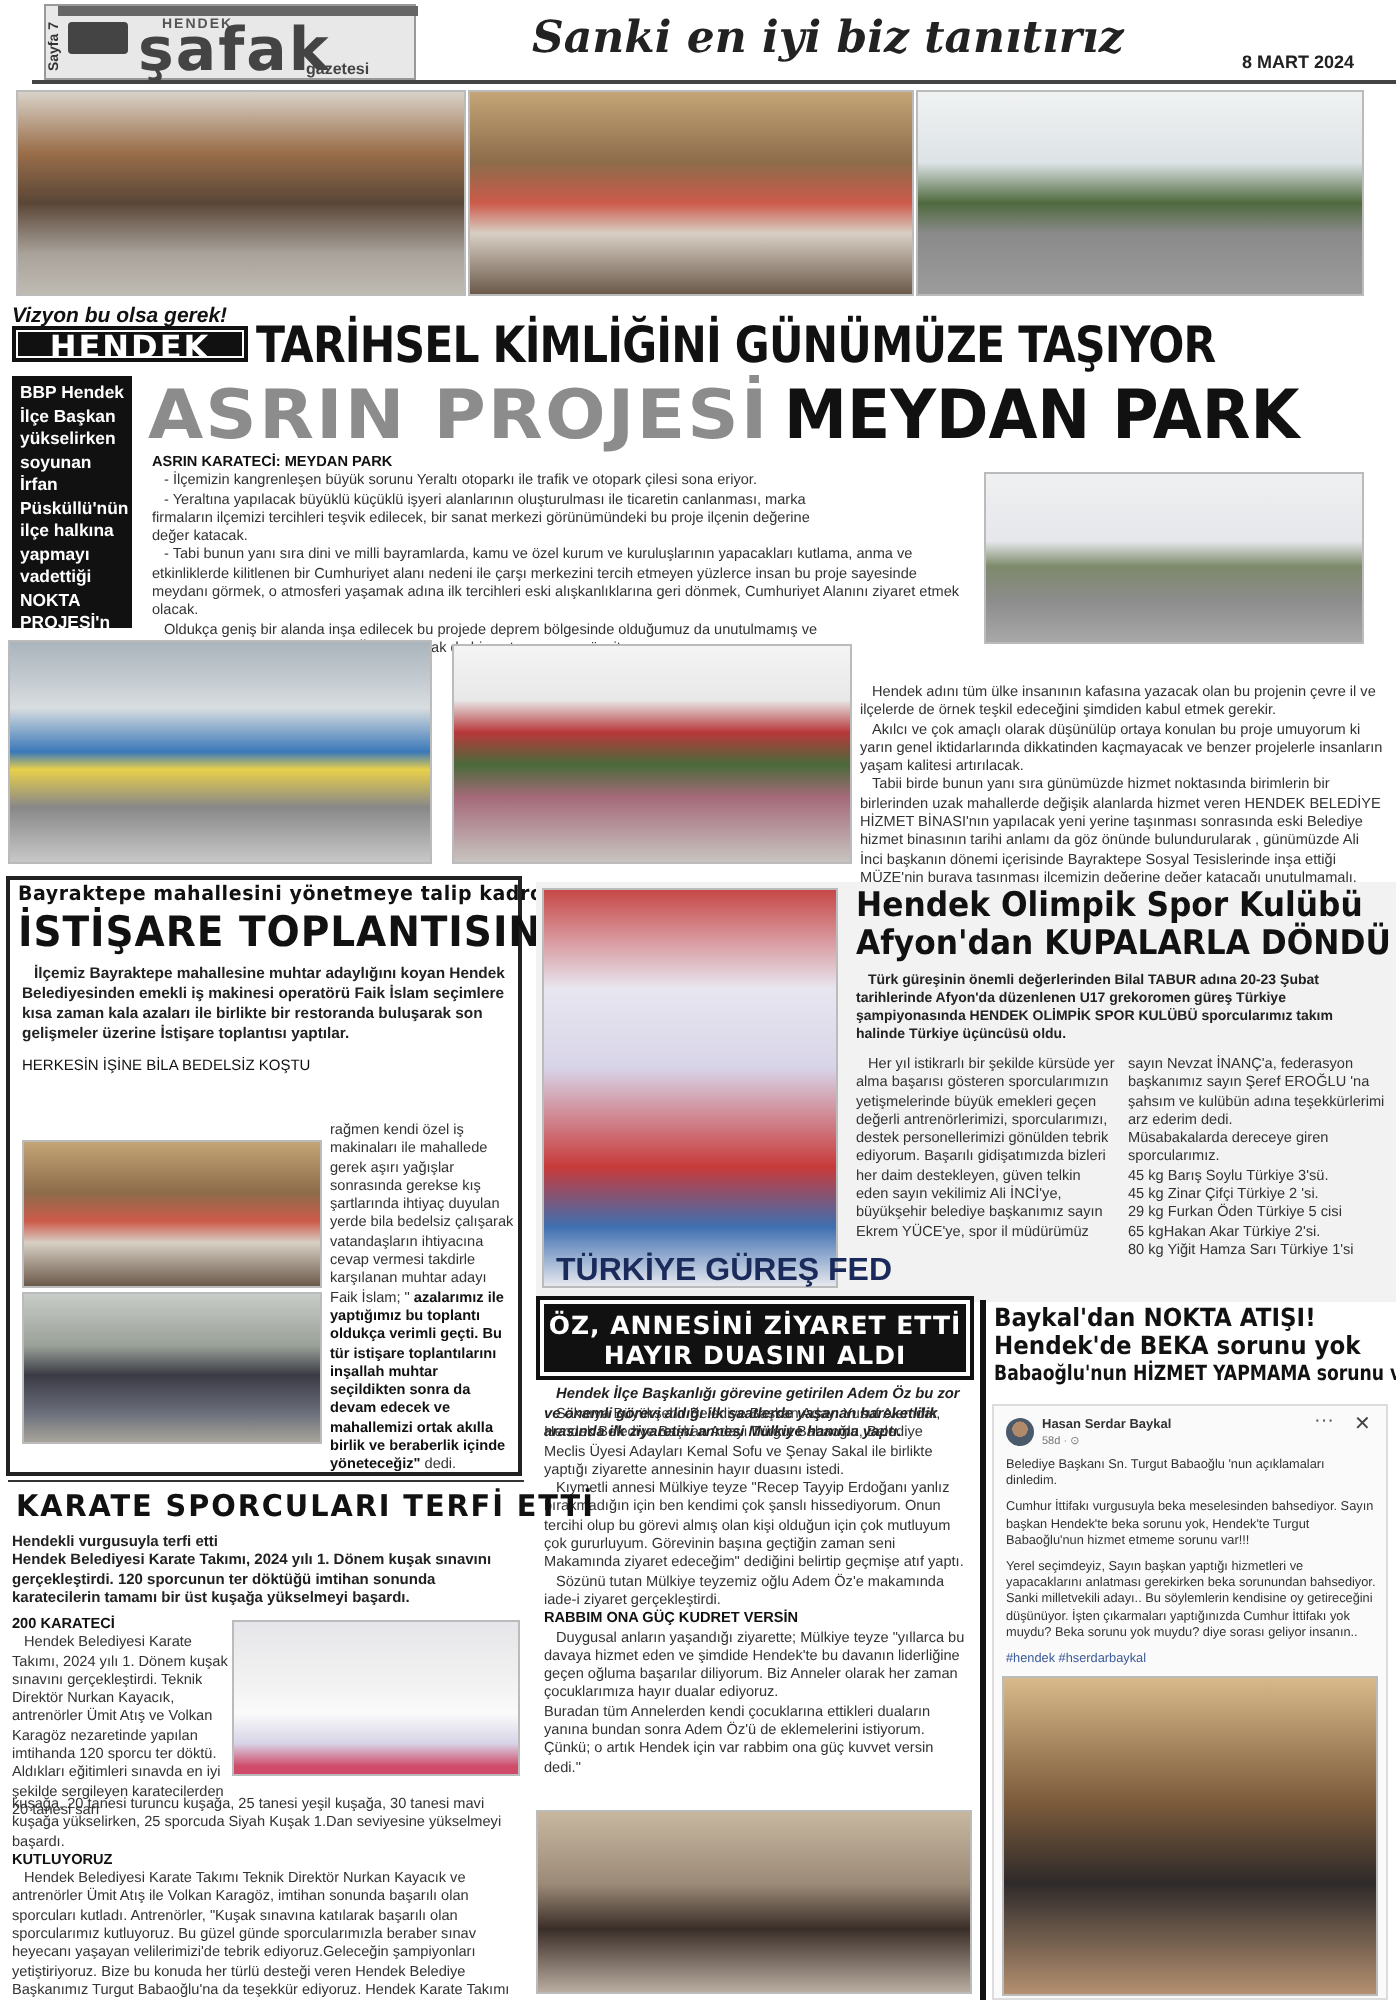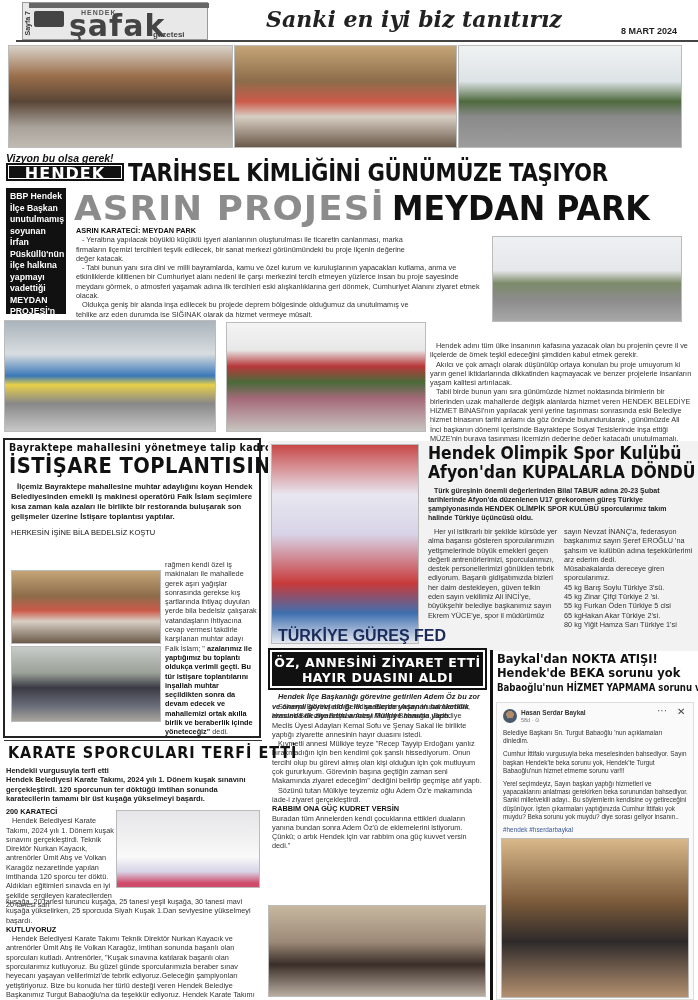--- a/index.html
+++ b/index.html
@@ -79,33 +79,34 @@
 
 <div class="abs kicker">Vizyon bu olsa gerek!</div>
 <div class="abs hendek-box">HENDEK</div>
 <div class="abs head1">TARİHSEL KİMLİĞİNİ GÜNÜMÜZE TAŞIYOR</div>
 <div class="abs head2a">ASRIN PROJESİ</div>
 <div class="abs head2b">MEYDAN PARK</div>
 
 <div class="abs sidebox">
   <span>BBP Hendek</span>
   <span>İlçe Başkan</span>
-  <span>unutulmamış</span>
+  <span>yükselirken</span>
   <span>soyunan İrfan</span>
   <span>Püsküllü'nün</span>
   <span>ilçe halkına</span>
   <span>yapmayı</span>
   <span>vadettiği</span>
-  <span>MEYDAN</span>
+  <span>NOKTA</span>
   <span>PROJESİ'n de</span>
   <span>yok yok...</span>
 </div>
 
 <div class="abs body-text art1-text">
   <div class="bold">ASRIN KARATECİ: MEYDAN PARK</div>
+  <p>- İlçemizin kangrenleşen büyük sorunu Yeraltı otoparkı ile trafik ve otopark çilesi sona eriyor.</p>
   <p style="width:340px">- Yeraltına yapılacak büyüklü küçüklü işyeri alanlarının oluşturulması ile ticaretin canlanması, marka firmaların ilçemizi tercihleri teşvik edilecek, bir sanat merkezi görünümündeki bu proje ilçenin değerine değer katacak.</p>
   <p>- Tabi bunun yanı sıra dini ve milli bayramlarda, kamu ve özel kurum ve kuruluşlarının yapacakları kutlama, anma ve etkinliklerde kilitlenen bir Cumhuriyet alanı nedeni ile çarşı merkezini tercih etmeyen yüzlerce insan bu proje sayesinde meydanı görmek, o atmosferi yaşamak adına ilk tercihleri eski alışkanlıklarına geri dönmek, Cumhuriyet Alanını ziyaret etmek olacak.</p>
   <p style="width:340px">Oldukça geniş bir alanda inşa edilecek bu projede deprem bölgesinde olduğumuz da unutulmamış ve tehlike arz eden durumda ise SIĞINAK olarak da hizmet vermeye müsait.</p>
 </div>
 
 <div class="abs photo sky" style="left:492px;top:236px;width:190px;height:86px"></div>
 <div class="abs photo outdoor" style="left:4px;top:320px;width:212px;height:112px;background:linear-gradient(180deg,#aab4bc 0%,#d8dde0 30%,#3a78b8 50%,#e8d04a 58%,#888 75%,#c8c8c8)"></div>
 <div class="abs photo" style="left:226px;top:322px;width:200px;height:110px;background:linear-gradient(180deg,#f4f4f4 0%,#e8e8e8 25%,#b8383a 40%,#4a6a3a 55%,#a56a7a 70%,#c8c4c0)"></div>
 
 <div class="abs body-text art1-right">
@@ -141,36 +142,37 @@
     <div class="olim-head">Hendek Olimpik Spor Kulübü</div>
     <div class="olim-head">Afyon'dan KUPALARLA DÖNDÜ</div>
   </div>
   <div class="abs lead" style="left:160px;top:45px;width:264px;font-size:7px;line-height:9px;text-indent:6px">Türk güreşinin önemli değerlerinden Bilal TABUR adına 20-23 Şubat tarihlerinde Afyon'da düzenlenen U17 grekoromen güreş Türkiye şampiyonasında HENDEK OLİMPİK SPOR KULÜBÜ sporcularımız takım halinde Türkiye üçüncüsü oldu.</div>
   <div class="abs body-text" style="left:160px;top:86px;width:130px;text-indent:6px">Her yıl istikrarlı bir şekilde kürsüde yer alma başarısı gösteren sporcularımızın yetişmelerinde büyük emekleri geçen değerli antrenörlerimizi, sporcularımızı, destek personellerimizi gönülden tebrik ediyorum. Başarılı gidişatımızda bizleri her daim destekleyen, güven telkin eden sayın vekilimiz Ali İNCİ'ye, büyükşehir belediye başkanımız sayın Ekrem YÜCE'ye, spor il müdürümüz</div>
   <div class="abs body-text" style="left:296px;top:86px;width:130px">
     <div>sayın Nevzat İNANÇ'a, federasyon başkanımız sayın Şeref EROĞLU 'na şahsım ve kulübün adına teşekkürlerimi arz ederim dedi.</div>
     <div>Müsabakalarda dereceye giren sporcularımız.</div>
     <div>45 kg Barış Soylu Türkiye 3'sü.</div>
     <div>45 kg Zinar Çifçi Türkiye 2 'si.</div>
-    <div>55 kg Furkan Öden Türkiye 5 cisi</div>
+    <div>29 kg Furkan Öden Türkiye 5 cisi</div>
     <div>65 kgHakan Akar Türkiye 2'si.</div>
     <div>80 kg Yiğit Hamza Sarı Türkiye 1'si</div>
   </div>
 </div>
 
 <div class="abs oz-head">
   <div>ÖZ, ANNESİNİ ZİYARET ETTİ</div>
   <div>HAYIR DUASINI ALDI</div>
 </div>
 <div class="abs italic-lead" style="left:272px;top:692px;width:212px;text-indent:6px">Hendek İlçe Başkanlığı görevine getirilen Adem Öz bu zor ve önemli görevi aldığı ilk saatlerde yaşanan hareketlilik arasında ilk ziyaretini annesi Mülkiye hanıma yaptı.</div>
 <div class="abs body-text" style="left:272px;top:702px;width:212px">
   <p>Sakarya Büyükşehir Belediye Başkan Adayı Yusuf Alemdar, Hendek Belediye Başkan Adayı Turgut Babaoğlu, Belediye Meclis Üyesi Adayları Kemal Sofu ve Şenay Sakal ile birlikte yaptığı ziyarette annesinin hayır duasını istedi.</p>
   <p>Kıymetli annesi Mülkiye teyze "Recep Tayyip Erdoğanı yanlız bırakmadığın için ben kendimi çok şanslı hissediyorum. Onun tercihi olup bu görevi almış olan kişi olduğun için çok mutluyum çok gururluyum. Görevinin başına geçtiğin zaman seni Makamında ziyaret edeceğim" dediğini belirtip geçmişe atıf yaptı.</p>
   <p>Sözünü tutan Mülkiye teyzemiz oğlu Adem Öz'e makamında iade-i ziyaret gerçekleştirdi.</p>
   <div class="bold">RABBIM ONA GÜÇ KUDRET VERSİN</div>
+  <p>Duygusal anların yaşandığı ziyarette; Mülkiye teyze "yıllarca bu davaya hizmet eden ve şimdide Hendek'te bu davanın liderliğine geçen oğluma başarılar diliyorum. Biz Anneler olarak her zaman çocuklarımıza hayır dualar ediyoruz.</p>
   <p style="text-indent:0">Buradan tüm Annelerden kendi çocuklarına ettikleri duaların yanına bundan sonra Adem Öz'ü de eklemelerini istiyorum. Çünkü; o artık Hendek için var rabbim ona güç kuvvet versin dedi."</p>
 </div>
 <div class="abs photo couch" style="left:268px;top:905px;width:218px;height:92px"></div>
 
 <div class="abs baykal-box">
   <div class="abs" style="left:4px;top:2px">
     <div class="baykal-head">Baykal'dan NOKTA ATIŞI!</div>
     <div class="baykal-head">Hendek'de BEKA sorunu yok</div>
     <div class="baykal-head" style="font-size:10.5px;transform:scaleX(0.82)">Babaoğlu'nun HİZMET YAPMAMA sorunu var!</div>
   </div>

